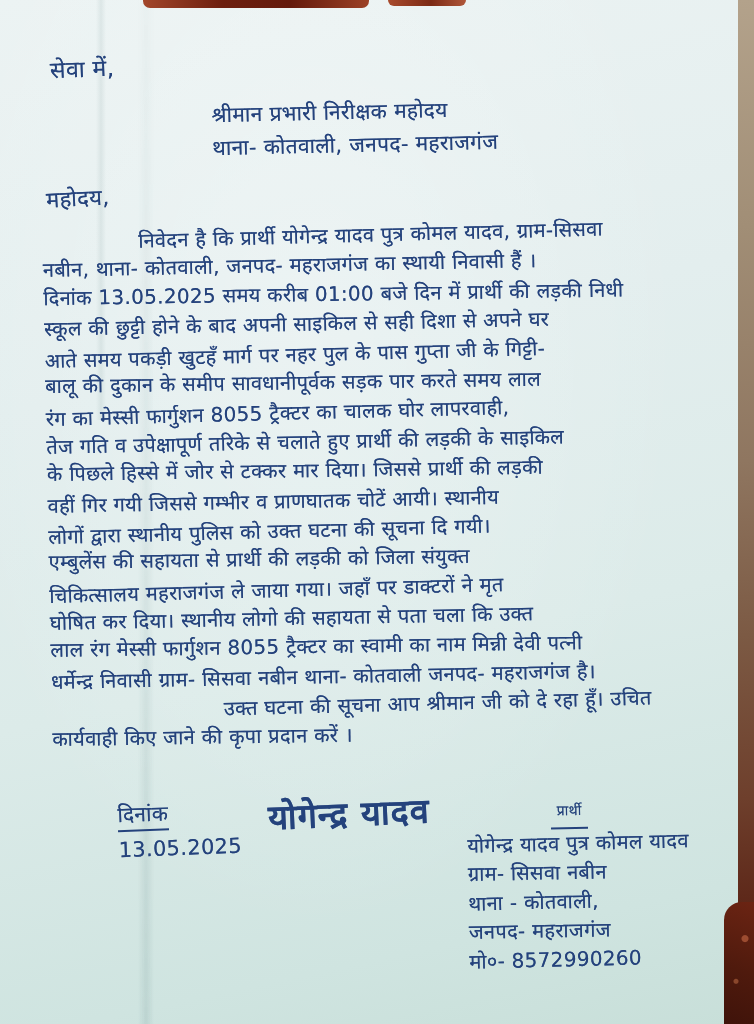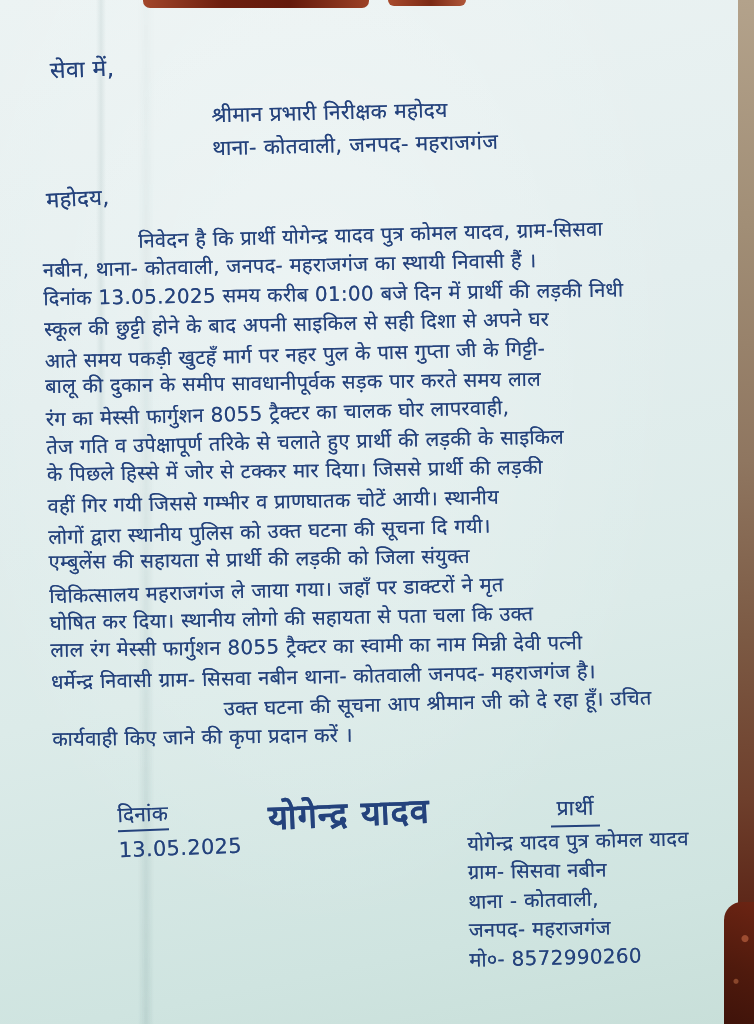--- a/index.html
+++ b/index.html
@@ -70,21 +70,21 @@
   }
   .body-par .body-line:nth-child(1){padding-left:96px;}
   .body-par .body-line:nth-child(17){padding-left:172px;}
   .body-par .body-line:nth-child(odd){transform:rotate(-0.35deg);}
   .body-par .body-line:nth-child(3n){transform:rotate(0.3deg);}
   .date-block{left:118px;top:798px;font-size:21px;transform:rotate(-2deg);}
   .date-label{display:inline-block;border-bottom:2px solid var(--ink,#24427c);padding-bottom:2px;}
   .date-value{margin-top:6px;}
   .signature{left:268px;top:790px;font-size:34px;font-weight:bold;transform:rotate(-2.5deg);letter-spacing:1px;}
   .applicant{left:468px;top:794px;font-size:20px;line-height:29px;transform:rotate(-1deg);}
-  .applicant .applicant-label{display:inline-block;margin-left:84px;border-bottom:2px solid var(--ink,#24427c);padding:0 6px 2px 6px;font-size:21px;}
+  .applicant .applicant-label{display:inline-block;margin-left:84px;border-bottom:2px solid var(--ink,#24427c);padding:0 6px 2px 6px;font-size:14px;}
   .applicant .applicant-line{white-space:nowrap;}
   .applicant .applicant-line:nth-child(odd){transform:rotate(-0.4deg);}
 </style>
 </head>
 <body>
 
 <div class="canvas">
 
   <div class="paper">
     <div class="fold-line"></div>

